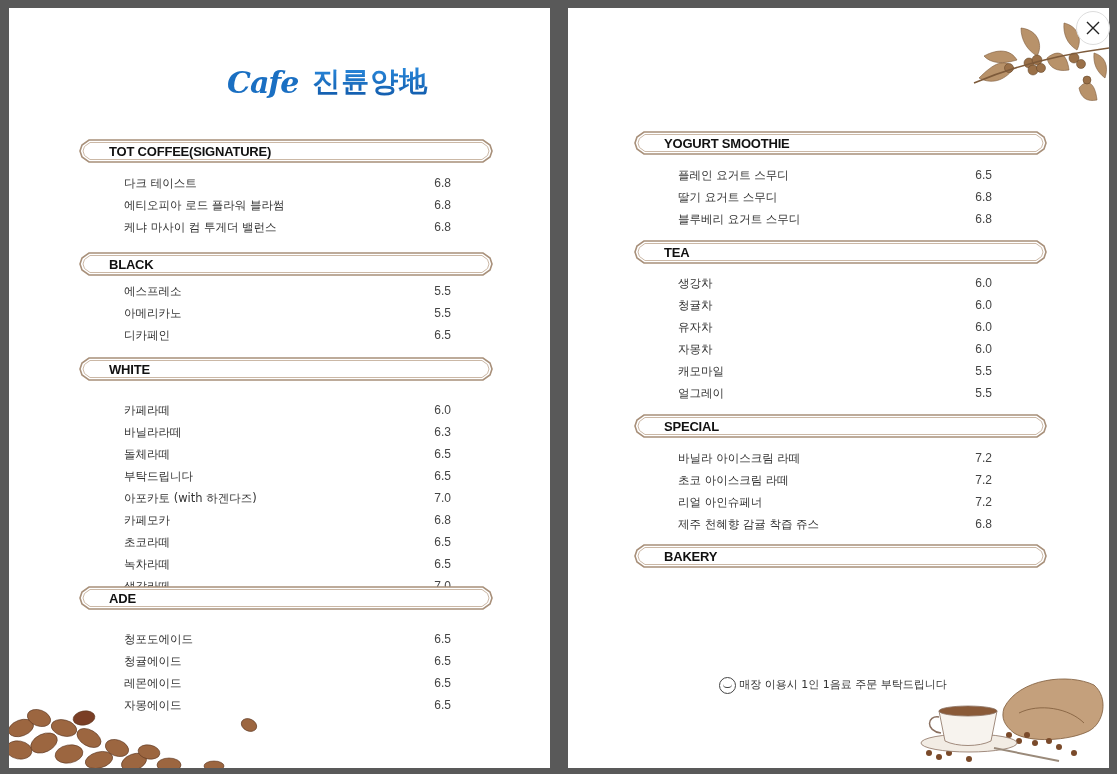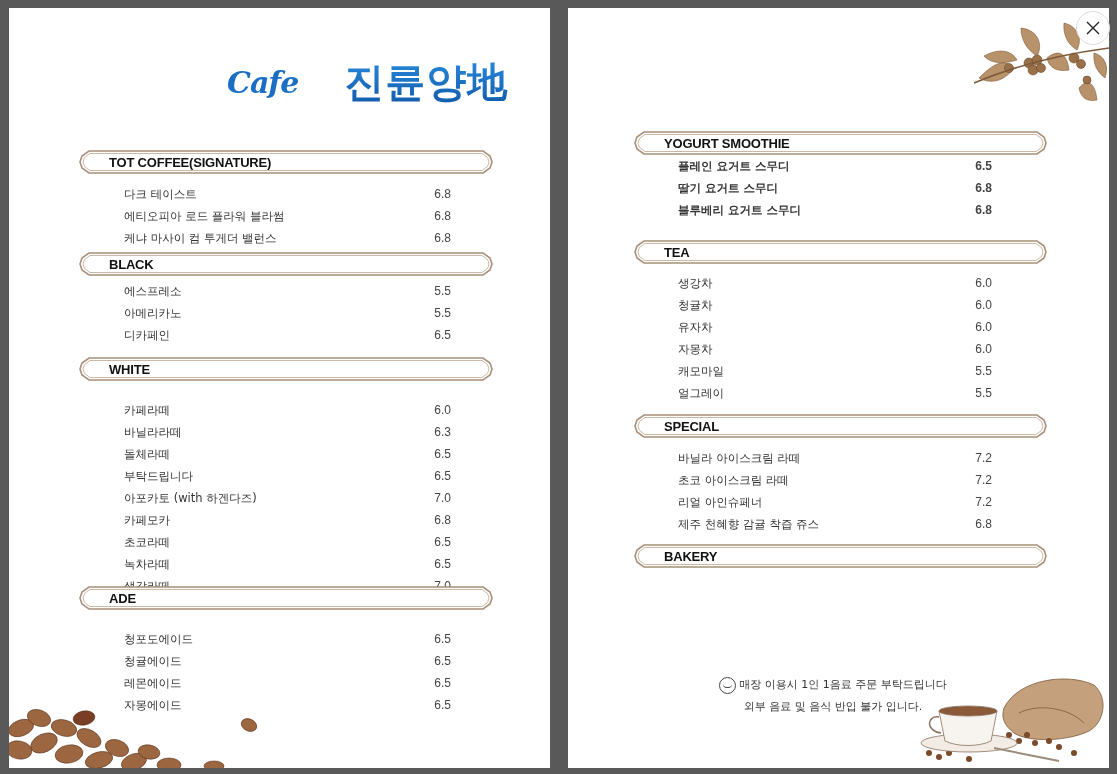--- a/index.html
+++ b/index.html
@@ -13,24 +13,24 @@
 
   .logo {
     position: absolute; left: 218px; top: 48px; height: 52px;
     display: flex; align-items: center; gap: 14px;
   }
   .logo-cafe {
     font-family: "DejaVu Serif", serif; font-style: italic; font-weight: bold;
     font-size: 30px; color: #1a6fc2; letter-spacing: -1px;
   }
   .logo-name {
-    font-family: "DejaVu Sans", sans-serif; font-weight: bold; font-size: 40px;
+    font-family: "DejaVu Sans", sans-serif; font-weight: bold; font-size: 28px;
     color: #1565b8; letter-spacing: 1px;
     background: linear-gradient(180deg, #2b8de0 0%, #0f56a6 100%);
-    -webkit-background-clip: text; background-clip: text; color: transparent; margin-left: 32px;
+    -webkit-background-clip: text; background-clip: text; color: transparent;
   }
 
   .section { position: absolute; }
   .page-left .section { left: 70px; width: 414px; }
   .page-right .section { left: 66px; width: 413px; }
 
   .sec-header {
     position: relative; height: 24px; display: flex; align-items: center;
   }
   .sec-header svg { position: absolute; left: 0; top: 0; width: 100%; height: 24px; }
@@ -83,21 +83,21 @@
     </symbol>
   </defs>
 </svg>
 
 <div class="page page-left">
   <div class="logo">
     <span class="logo-cafe">Cafe</span>
     <span class="logo-name">진륜양地</span>
   </div>
 
-  <div class="section" style="top:142px;">
+  <div class="section" style="top:131px;">
     <div class="sec-header">
       <svg>
           <use href="#frame"></use>
         </svg>
       <span class="sec-title">TOT COFFEE(SIGNATURE)</span>
     </div>
     <div class="items" style="margin-top:9px;">
       <div class="item">
           <span>다크 테이스트</span>
           <span class="price">6.8</span>
@@ -255,21 +255,21 @@
     <path d="M5 75 C40 60 80 48 140 40" stroke="#7d5a3a" stroke-width="1.5" fill="none"></path>
   </svg>
 
   <div class="section" style="top:123px;">
     <div class="sec-header">
       <svg>
           <use href="#frame"></use>
         </svg>
       <span class="sec-title">YOGURT SMOOTHIE</span>
     </div>
-    <div class="items" style="margin-top:0;font-weight:bold;">
+    <div class="items" style="margin-top:9px;">
       <div class="item">
           <span>플레인 요거트 스무디</span>
           <span class="price">6.5</span>
         </div>
       <div class="item">
           <span>딸기 요거트 스무디</span>
           <span class="price">6.8</span>
         </div>
       <div class="item">
           <span>블루베리 요거트 스무디</span>
@@ -347,21 +347,20 @@
         </svg>
       <span class="sec-title">BAKERY</span>
     </div>
   </div>
 
   <div class="notice">
     <div class="notice-line1">
       <span class="notice-icon"></span>
       <span>매장 이용시 1인 1음료 주문 부탁드립니다</span>
     </div>
-    <div>외부 음료 및 음식 반입 불가 입니다.</div>
   </div>
 
   <svg class="deco-cup" viewBox="0 0 200 95">
     <path d="M95 35 C110 5 160 0 185 12 C200 25 195 50 180 58 C160 68 120 70 105 60 C95 52 92 45 95 35 Z" fill="#c4a07c" stroke="#7d5a3a" stroke-width="0.8"></path>
     <path d="M110 40 C130 30 160 35 175 50" stroke="#7d5a3a" stroke-width="0.8" fill="none"></path>
     <g fill="#7a4a2a">
       <circle cx="100" cy="62" r="3"></circle>
         <circle cx="110" cy="68" r="3"></circle>
         <circle cx="118" cy="62" r="3"></circle>
       <circle cx="126" cy="70" r="3"></circle>

